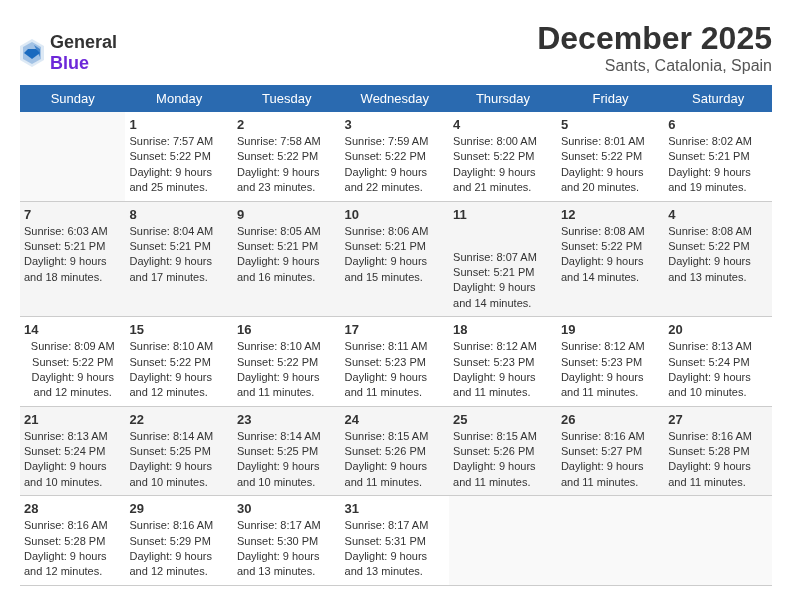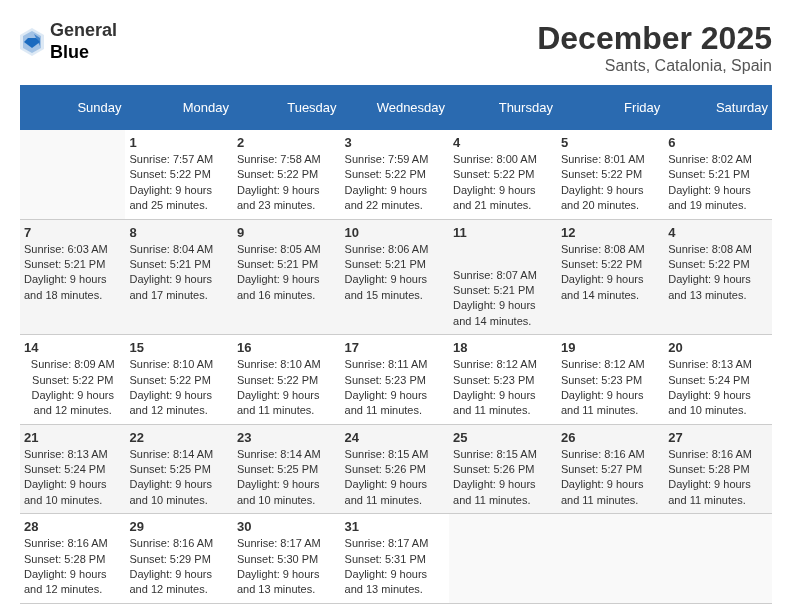--- a/index.html
+++ b/index.html
@@ -6,35 +6,35 @@
     body {
       font-family: Arial, sans-serif;
       background: #fff;
       width: 792px;
       min-height: 612px;
       padding: 20px;
     }
     .header-area {
       display: flex;
       justify-content: space-between;
-      align-items: flex-start;
+      align-items: flex-end;
       margin-bottom: 10px;
     }
     .logo {
       display: flex;
       align-items: center;
       gap: 6px;
     }
     .logo-text {
       font-size: 18px;
       font-weight: bold;
       line-height: 1.2;
     }
     .logo-text .general { color: #333; }
-    .logo-text .blue { color: #000000; }
+    .logo-text .blue { color: #6d28d9; }
     .logo-icon {
       width: 24px;
       height: 28px;
     }
     .title-area {
       text-align: right;
     }
     .month-title {
       font-size: 32px;
       font-weight: bold;
@@ -45,22 +45,22 @@
       color: #555;
     }
     table {
       width: 100%;
       border-collapse: collapse;
       font-size: 11px;
     }
     thead tr th {
       background-color: #2a6ab0;
       color: #fff;
-      padding: 15px 4px;
-      text-align: right;
+      padding: 6px 4px;
+      text-align: center;
       font-size: 13px;
       font-weight: normal;
     }
     tbody tr {
       border-bottom: 1px solid #ccc;
     }
     tbody tr:nth-child(even) {
       background: #f5f5f5;
     }
     td {

